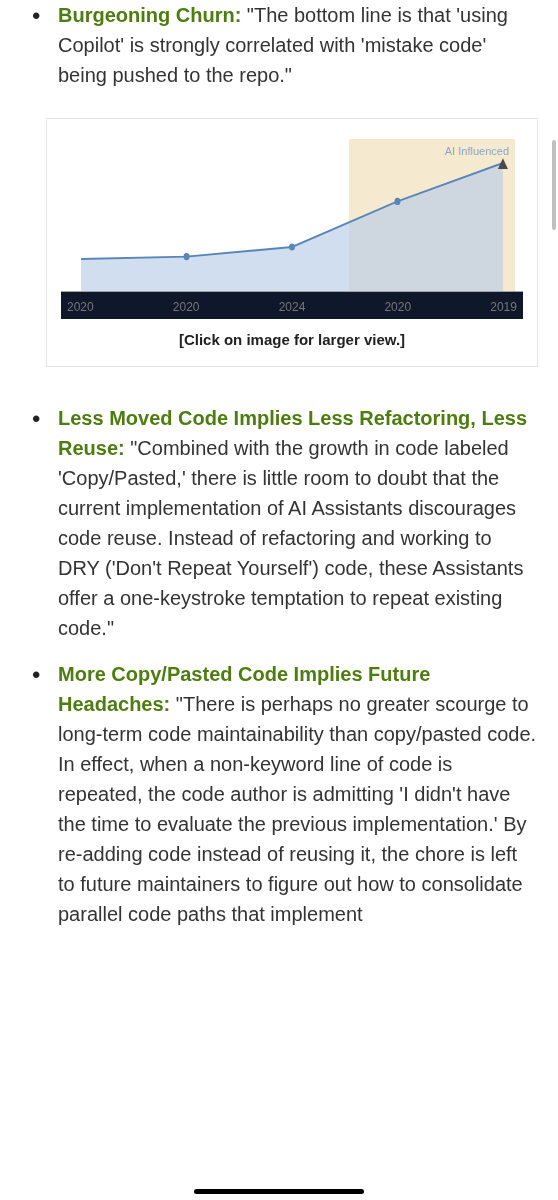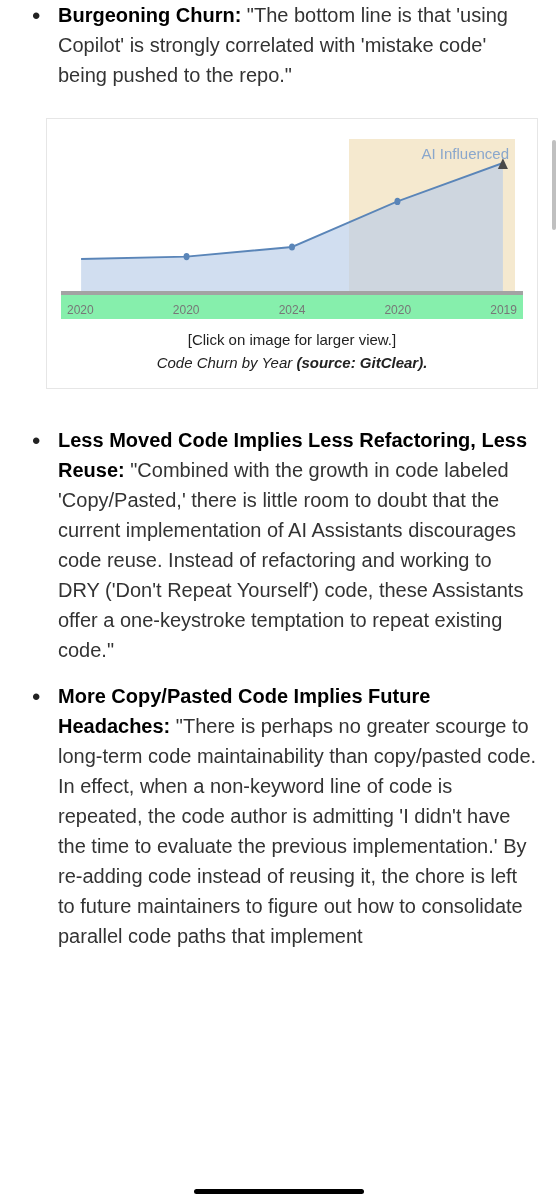--- a/index.html
+++ b/index.html
@@ -19,21 +19,21 @@
     margin-bottom: 16px;
   }
   li.bullet::before {
     content: "•";
     position: absolute;
     left: 4px;
     top: -2px;
     font-size: 24px;
     color: #222;
   }
-  .heading { font-weight: 700; color: #000000; }
+  .heading { font-weight: 700; color: #4d7c0f; }
   .body-text { color: #333; }
   .figure-wrap {
     margin: 28px 0 36px 18px;
     border: 1px solid #e6e6e6;
     padding: 20px 14px 14px 14px;
     background: #fff;
   }
   .chart {
     position: relative;
     height: 180px;
@@ -46,52 +46,52 @@
     bottom: 28px;
     right: 8px;
     width: 36%;
     background: #f5e9cf;
     z-index: 0;
   }
   .ai-label {
     position: absolute;
     top: 4px;
     right: 14px;
-    font-size: 15px;
+    font-size: 11px;
     color: #8aa7cc;
     z-index: 3;
   }
   svg.plot {
     position: absolute;
     top: 0; left: 0;
     width: 100%; height: 100%;
     z-index: 2;
   }
   .x-axis {
     position: absolute;
     bottom: 0;
     left: 0; right: 0;
     height: 28px;
-    border-top: 4px solid #a3a3a3;
+    border-top: 1px solid #a3a3a3;
     display: flex;
     justify-content: space-between;
     padding: 6px 6px 0 6px;
     font-size: 12px;
     color: #777;
     z-index: 4;
-    background: #86efac;
+    background: #0f172a;
   }
   .caption {
     text-align: center;
     font-size: 15px;
     line-height: 1.5;
     margin-top: 10px;
     color: #222;
   }
-  .caption .click { font-weight: 400; }
+  .caption .click { font-weight: 700; }
   .caption .src-label { font-style: italic; }
   .caption .src-val { font-weight: 700; font-style: italic; }
   .scroll-indicator {
     position: fixed;
     right: 2px;
     top: 140px;
     width: 4px;
     height: 90px;
     background: #c0c0c0;
     border-radius: 2px;
@@ -132,23 +132,20 @@
         <div class="x-axis">
           <span>2020</span>
           <span>2020</span>
           <span>2024</span>
           <span>2020</span>
           <span>2019</span>
         </div>
       </div>
       <div class="caption">
         <div class="click">[Click on image for larger view.]</div>
-        <div>
-          <span class="src-label">Code Churn by Year </span><span class="src-val">(source: </span><span class="src-val">GitClear</span><span class="src-val">).</span>
-        </div>
       </div>
     </div>
 
     <li class="bullet">
       <span class="heading">Less Moved Code Implies Less Refactoring, Less Reuse:</span><span class="body-text"> "Combined with the growth in code labeled 'Copy/Pasted,' there is little room to doubt that the current implementation of AI Assistants discourages code reuse. Instead of refactoring and working to DRY ('Don't Repeat Yourself') code, these Assistants offer a one-keystroke temptation to repeat existing code."</span>
     </li>
 
     <li class="bullet">
       <span class="heading">More Copy/Pasted Code Implies Future Headaches:</span><span class="body-text"> "There is perhaps no greater scourge to long-term code maintainability than copy/pasted code. In effect, when a non-keyword line of code is repeated, the code author is admitting 'I didn't have the time to evaluate the previous implementation.' By re-adding code instead of reusing it, the chore is left to future maintainers to figure out how to consolidate parallel code paths that implement</span>
     </li>

